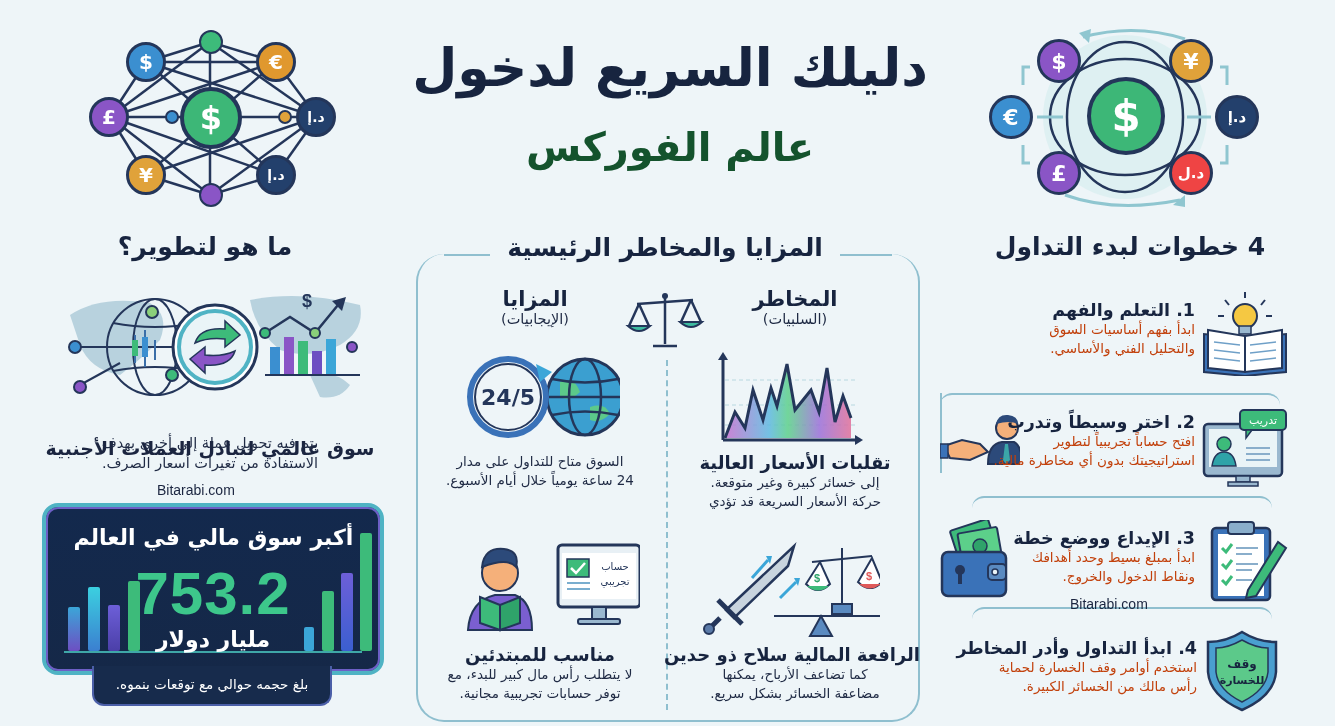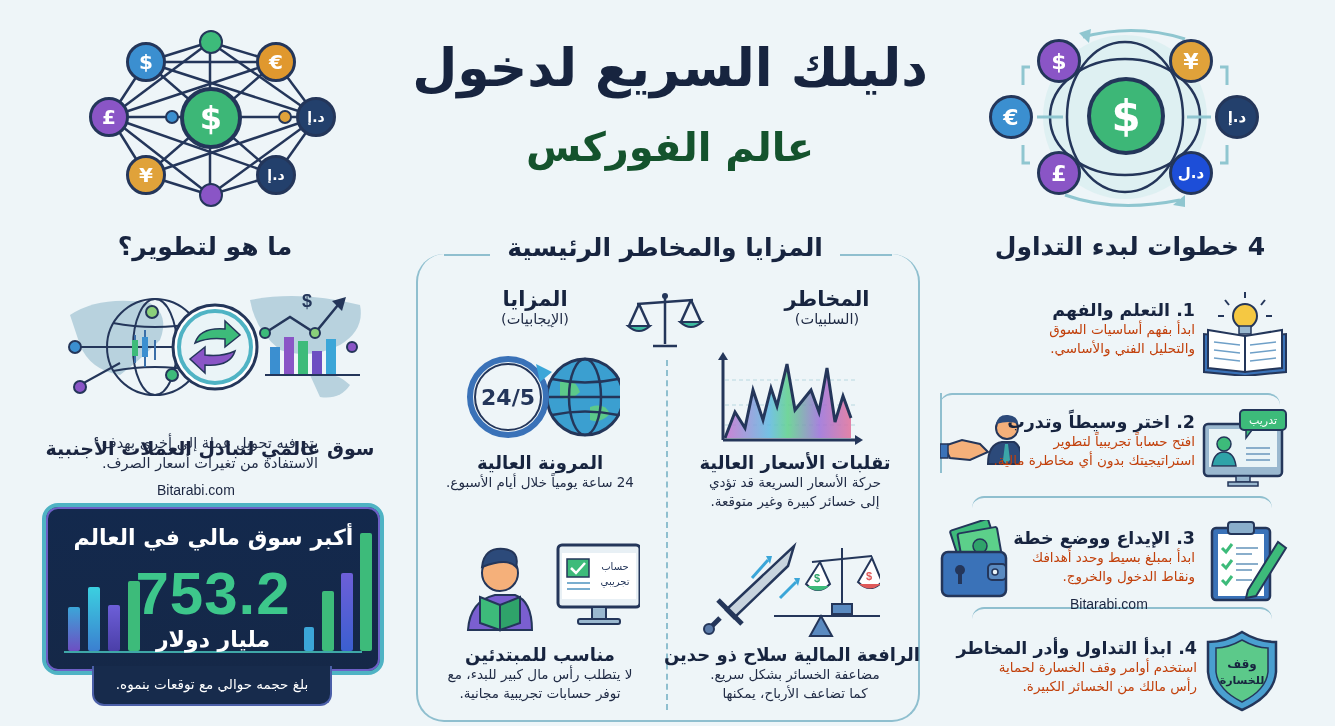--- a/index.html
+++ b/index.html
@@ -139,21 +139,21 @@
         <line x1="202" y1="92" x2="226" y2="92"></line>
     </g>
     <polygon points="94,8 106,4 104,18" fill="#8fc6d0"></polygon>
     <polygon points="200,170 200,182 188,180" fill="#8fc6d0"></polygon>
   </svg>
   <div class="coin" style="left:52px;top:14px;width:44px;height:44px;background:#8a55c6;font-size:22px;">$</div>
   <div class="coin" style="left:184px;top:14px;width:44px;height:44px;background:#e0a23a;font-size:22px;">¥</div>
   <div class="coin" style="left:4px;top:70px;width:44px;height:44px;background:#3b8fd0;font-size:22px;">€</div>
   <div class="coin" style="left:230px;top:70px;width:44px;height:44px;background:#23406c;font-size:15px;">د.إ</div>
   <div class="coin" style="left:52px;top:126px;width:44px;height:44px;background:#8a55c6;font-size:22px;">£</div>
-  <div class="coin" style="left:184px;top:126px;width:44px;height:44px;background:#1d4ed8;font-size:15px;">د.ل</div>
+  <div class="coin" style="left:184px;top:126px;width:44px;height:44px;background:#ef4444;font-size:15px;">د.ل</div>
   <div class="coin" style="left:102px;top:52px;width:78px;height:78px;background:#3db777;font-size:42px;border-width:4px;">$</div>
 </div>
 
 <div class="abs sec-h what-title">ما هو لتطوير؟</div>
 
 <div class="abs map-area">
   <svg width="310" height="125">
     <path d="M10 30 Q40 10 90 18 Q110 30 100 55 Q80 75 60 90 Q30 85 20 60 Z" fill="#b8d2de"></path>
     <path d="M190 15 Q240 5 300 20 Q305 45 280 60 Q250 75 220 65 Q195 45 190 15 Z" fill="#b8d2de"></path>
     <path d="M250 90 Q275 85 290 100 Q280 115 260 112 Z" fill="#b8d2de"></path>
@@ -222,21 +222,21 @@
 <div class="abs stat-foot">بلغ حجمه حوالي مع توقعات بنموه.</div>
 
 <div class="abs mid-box"></div>
 <div class="abs sec-h mid-title">المزايا والمخاطر الرئيسية</div>
 <div class="abs divider-dash"></div>
 
 <div class="abs" style="left:470px;top:287px;width:130px;">
   <div class="col-h">المزايا</div>
   <div class="col-sub">(الإيجابيات)</div>
 </div>
-<div class="abs" style="left:762px;top:287px;width:130px;">
+<div class="abs" style="left:730px;top:287px;width:130px;">
   <div class="col-h">المخاطر</div>
   <div class="col-sub">(السلبيات)</div>
 </div>
 <div class="abs" style="left:625px;top:290px;width:80px;height:62px;">
   <svg width="80" height="62">
     <g stroke="#24365a" stroke-width="2.5" fill="none">
       <line x1="40" y1="6" x2="40" y2="54"></line>
       <line x1="12" y1="14" x2="68" y2="10"></line>
       <line x1="14" y1="14" x2="4" y2="36"></line>
         <line x1="14" y1="14" x2="24" y2="36"></line>
@@ -261,21 +261,21 @@
       <path d="M92 27 Q125 34 158 27"></path>
         <path d="M92 63 Q125 56 158 63"></path>
     </g>
     <circle cx="48" cy="45" r="38" fill="#eef5f8" stroke="#3a72b8" stroke-width="6"></circle>
     <circle cx="48" cy="45" r="33" fill="#eef5f8" stroke="#24365a" stroke-width="2"></circle>
     <polygon points="76,12 92,20 80,30" fill="#3ba6d8"></polygon>
     <text x="48" y="53" text-anchor="middle" font-size="22" font-weight="bold" fill="#24365a" font-family="DejaVu Sans, sans-serif">24/5</text>
   </svg>
 </div>
 <div class="abs" style="left:430px;top:452px;width:220px;">
-  <div class="item-h">المرونة العالية</div>
+  <div class="item-d">السوق متاح للتداول على مدار</div>
   <div class="item-d">24 ساعة يومياً خلال أيام الأسبوع.</div>
 </div>
 
 <div class="abs" style="left:715px;top:350px;width:150px;height:95px;">
   <svg width="150" height="95">
     <defs>
       <linearGradient id="vg" x1="0" x2="1" y1="0" y2="0">
         <stop offset="0" stop-color="#c56fd0"></stop>
           <stop offset="0.35" stop-color="#5fb8e0"></stop>
           <stop offset="0.5" stop-color="#5cd08a"></stop>
@@ -293,22 +293,22 @@
     <g stroke="#24365a" stroke-width="3" fill="none">
         <line x1="8" y1="6" x2="8" y2="90"></line>
         <line x1="8" y1="90" x2="144" y2="90"></line>
       </g>
     <polygon points="3,10 8,2 13,10" fill="#24365a"></polygon>
       <polygon points="140,85 148,90 140,95" fill="#24365a"></polygon>
   </svg>
 </div>
 <div class="abs" style="left:680px;top:452px;width:230px;">
   <div class="item-h">تقلبات الأسعار العالية</div>
+  <div class="item-d">إلى خسائر كبيرة وغير متوقعة.</div>
   <div class="item-d">حركة الأسعار السريعة قد تؤدي</div>
-  <div class="item-d">إلى خسائر كبيرة وغير متوقعة.</div>
 </div>
 
 <div class="abs" style="left:460px;top:535px;width:180px;height:100px;">
   <svg width="180" height="100">
     <path d="M8 95 Q10 66 35 60 L55 60 Q72 66 72 95 Z" fill="#7a5fd0" stroke="#24365a" stroke-width="2"></path>
     <circle cx="40" cy="38" r="18" fill="#f5b07a" stroke="#24365a" stroke-width="2"></circle>
     <path d="M22 32 Q24 12 44 14 Q60 16 56 32 Q48 22 22 32 Z" fill="#2c4a7a" stroke="#24365a" stroke-width="2"></path>
     <path d="M20 62 L40 70 L40 95 L20 88 Z" fill="#3dbb7a" stroke="#24365a" stroke-width="2"></path>
     <path d="M60 62 L40 70 L40 95 L60 88 Z" fill="#2fa36a" stroke="#24365a" stroke-width="2"></path>
     <rect x="98" y="10" width="82" height="62" rx="4" fill="#e8f0f5" stroke="#24365a" stroke-width="3"></rect>
@@ -351,22 +351,22 @@
     <path d="M107 48 Q118 57 129 48 Z" fill="#3dbb7a"></path>
     <path d="M159 46 Q170 55 181 46 Z" fill="#e05a5a"></path>
     <text x="114" y="44" font-size="11" fill="#2fa36a" font-weight="bold" font-family="Liberation Sans, sans-serif">$</text>
     <text x="166" y="42" font-size="11" fill="#e05a5a" font-weight="bold" font-family="Liberation Sans, sans-serif">$</text>
     <polygon points="110,98 132,98 121,78" fill="#5a8ac0" stroke="#24365a" stroke-width="2"></polygon>
     <rect x="132" y="66" width="20" height="10" fill="#5a8ac0" stroke="#24365a" stroke-width="2"></rect>
   </svg>
 </div>
 <div class="abs" style="left:670px;top:644px;width:250px;">
   <div class="item-h">الرافعة المالية سلاح ذو حدين</div>
+  <div class="item-d">كما تضاعف الأرباح، يمكنها</div>
   <div class="item-d">مضاعفة الخسائر بشكل سريع.</div>
-  <div class="item-d">كما تضاعف الأرباح، يمكنها</div>
 </div>
 
 <div class="abs sec-h steps-title">4 خطوات لبدء التداول</div>
 
 <div class="connector" style="left:940px;top:393px;width:340px;height:12px;border-bottom:none;border-left:none;border-right:none;border-radius:14px 14px 0 0;"></div>
 <div class="connector" style="left:940px;top:393px;width:10px;height:80px;border-right:none;border-top:none;border-bottom:none;"></div>
 <div class="connector" style="left:972px;top:496px;width:300px;height:12px;border-bottom:none;border-left:none;border-right:none;border-radius:12px 12px 0 0;"></div>
 <div class="connector" style="left:972px;top:607px;width:300px;height:12px;border-bottom:none;border-left:none;border-right:none;border-radius:12px 12px 0 0;"></div>
 
 <div class="abs" style="left:1200px;top:290px;width:90px;height:86px;">

